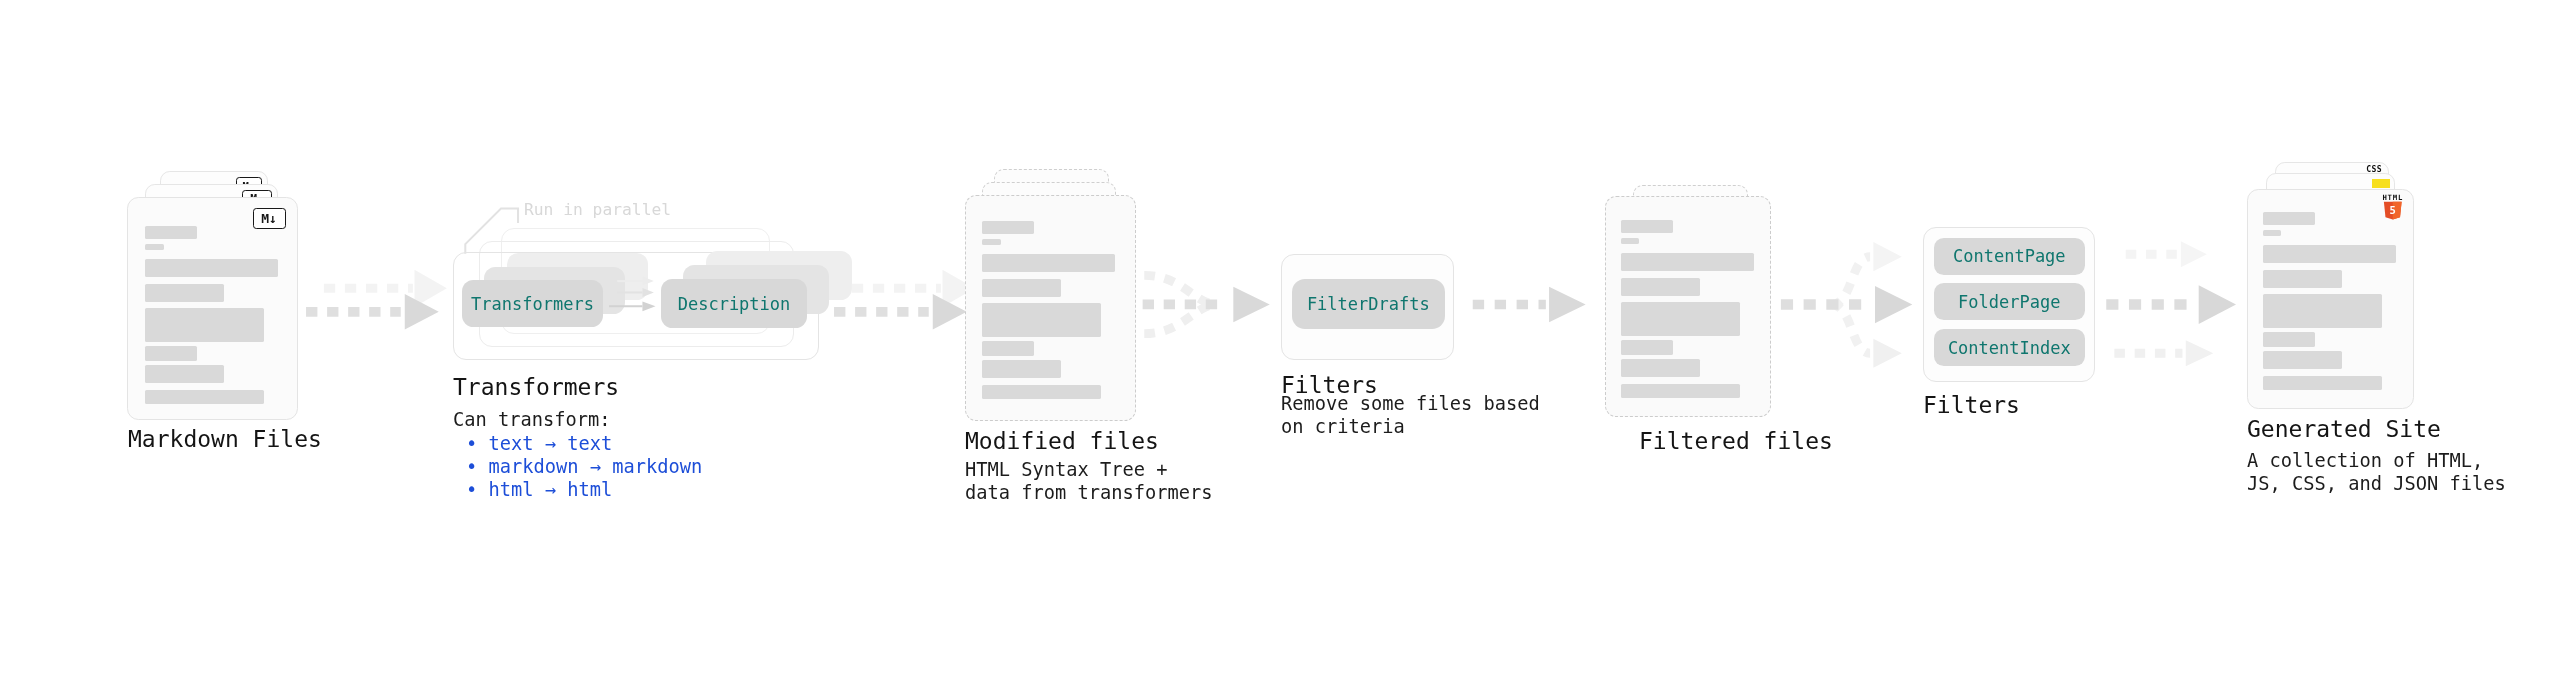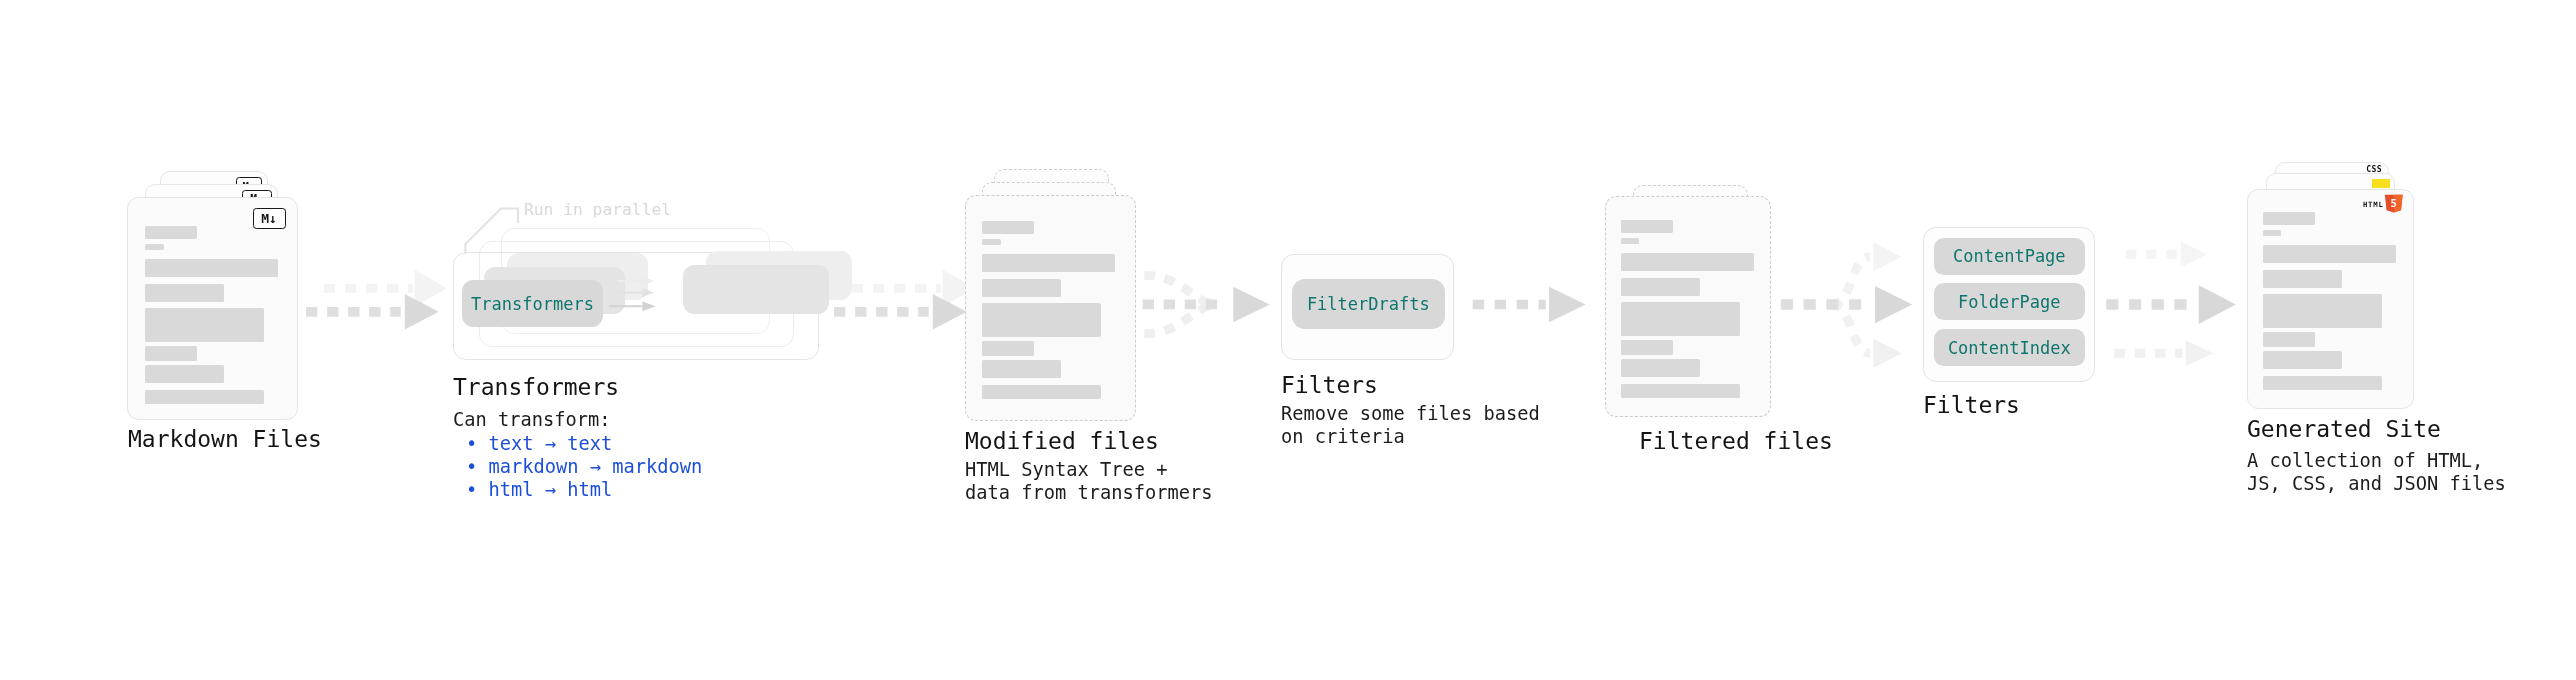--- a/index.html
+++ b/index.html
@@ -47,21 +47,21 @@
   .desc{position:absolute;font-size:18.7px;line-height:23px;color:#1c1c1c;white-space:pre-line;}
   .note{position:absolute;font-size:16.3px;color:#d8d8d8;white-space:nowrap;}
   .bullets{position:absolute;font-size:18.7px;line-height:23px;color:#1d4ed8;}
   .bullets div{padding-left:13px;white-space:nowrap;}
 
   
   .css-badge{position:absolute;display:flex;flex-direction:column;align-items:center;}
   .css-badge .css-txt{font-size:8.1px;font-weight:bold;color:#111;line-height:8.1px;letter-spacing:0.4px;}
   .css-badge .css-bar{width:16.3px;height:2.4px;background:#2962ff;margin-top:0.8px;}
   .js-badge{position:absolute;background:#f7df1e;width:18px;height:9px;}
-  .html5{position:absolute;display:flex;flex-direction:row;align-items:center;}
+  .html5{position:absolute;display:flex;flex-direction:column;align-items:center;}
   .html5 .html-txt{font-size:7.3px;font-weight:bold;color:#111;line-height:7.3px;letter-spacing:0.8px;}
 
   svg{position:absolute;overflow:visible;}
 </style>
 </head>
 <body>
 
 <div id="canvas">
 
   <div class="card-sm" style="left:160px;top:171px;width:108px;height:57px;">
@@ -100,20 +100,21 @@
   <div class="obox" style="left:501px;top:228px;width:269px;height:106px;border-color:#efefef;"></div>
   <div class="obox" style="left:479px;top:241px;width:315px;height:106px;border-color:#ececec;"></div>
   <div class="obox" style="left:453px;top:252px;width:366px;height:108px;border-color:#e4e4e4;"></div>
 
   <div class="pill l3" style="left:507px;top:253px;width:141px;height:47px;"></div>
   <div class="pill l2" style="left:484px;top:267px;width:141px;height:47px;"></div>
   <div class="pill l1" style="left:462px;top:280px;width:141px;height:47px;">Transformers</div>
 
   <div class="pill l3" style="left:706px;top:251px;width:146px;height:49px;"></div>
   <div class="pill l2" style="left:683px;top:265px;width:146px;height:49px;"></div>
+  <div class="pill l1" style="left:661px;top:279px;width:146px;height:49px;">Description</div>
 
   <svg style="left:605px;top:272px;" width="57" height="45" viewBox="0 0 70 55">
     <path d="M15 11 H46" stroke="#ececec" stroke-width="2.5" fill="none"></path>
       <polygon points="46,5.5 60,11 46,16.5" fill="#ececec"></polygon>
     <path d="M15 25 H46" stroke="#e2e2e2" stroke-width="2.5" fill="none"></path>
       <polygon points="46,19.5 60,25 46,30.5" fill="#e2e2e2"></polygon>
     <path d="M5 42 H46" stroke="#d2d2d2" stroke-width="2.5" fill="none"></path>
       <polygon points="46,36 62,42 46,48" fill="#d2d2d2"></polygon>
   </svg>
 
@@ -154,21 +155,21 @@
     <path d="M10 14 C 58 14, 72 50, 100 50" stroke="#efefef" stroke-width="11" stroke-dasharray="13 12" fill="none"></path>
     <path d="M10 86 C 58 86, 72 50, 100 50" stroke="#efefef" stroke-width="11" stroke-dasharray="13 12" fill="none"></path>
     <path d="M8 50 H108" stroke="#dedede" stroke-width="12" stroke-dasharray="14 12" fill="none"></path>
     <polygon points="120,28 165,50 120,72" fill="#d9d9d9"></polygon>
   </svg>
 
   <div class="card" style="left:1281px;top:254px;width:173px;height:106px;border-radius:13px;background:#fdfdfd;">
     <div class="pill l1" style="left:9.8px;top:24.4px;width:153px;height:50px;border-radius:13px;">FilterDrafts</div>
   </div>
   <div class="label" style="left:1281px;top:372px;">Filters</div>
-  <div class="desc" style="left:1281px;top:402px;">Remove some files based
+  <div class="desc" style="left:1281px;top:392px;">Remove some files based
 on criteria</div>
 
   <svg style="left:1463px;top:276px;" width="134" height="57" viewBox="0 0 165 70">
     <path d="M12 35 H102" stroke="#dcdcdc" stroke-width="12" stroke-dasharray="14 13" fill="none"></path>
     <polygon points="106,13 151,35 106,57" fill="#d9d9d9"></polygon>
   </svg>
 
   <div class="tab-dashed" style="left:1633px;top:185px;width:115px;height:49px;"></div>
   <div class="card-dashed" style="left:1605px;top:196px;width:166px;height:221px;">
     <div class="bars" style="left:14.6px;top:23px;">

